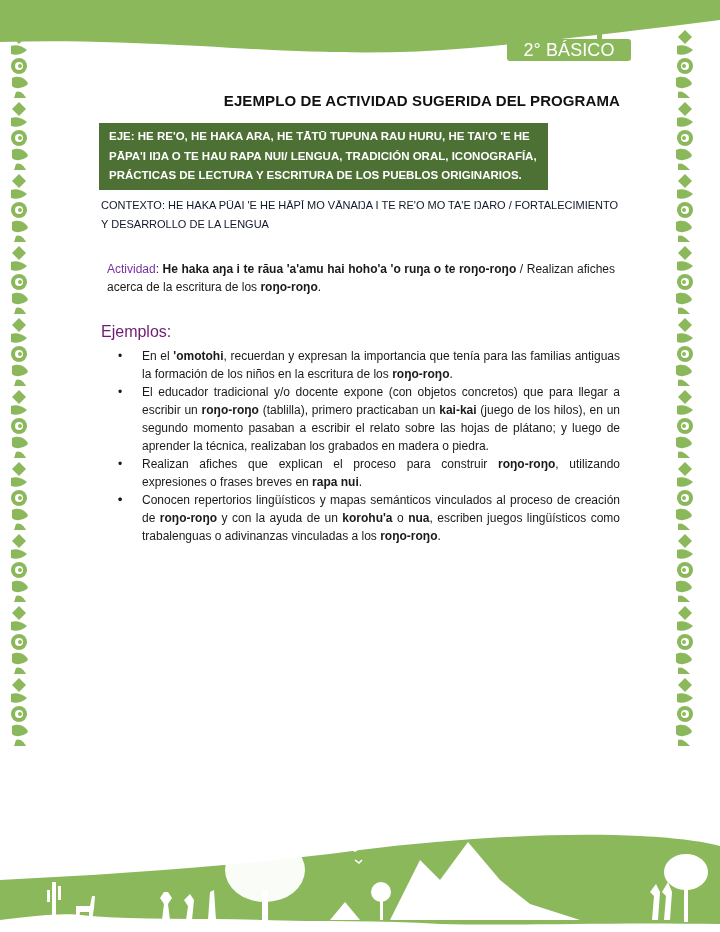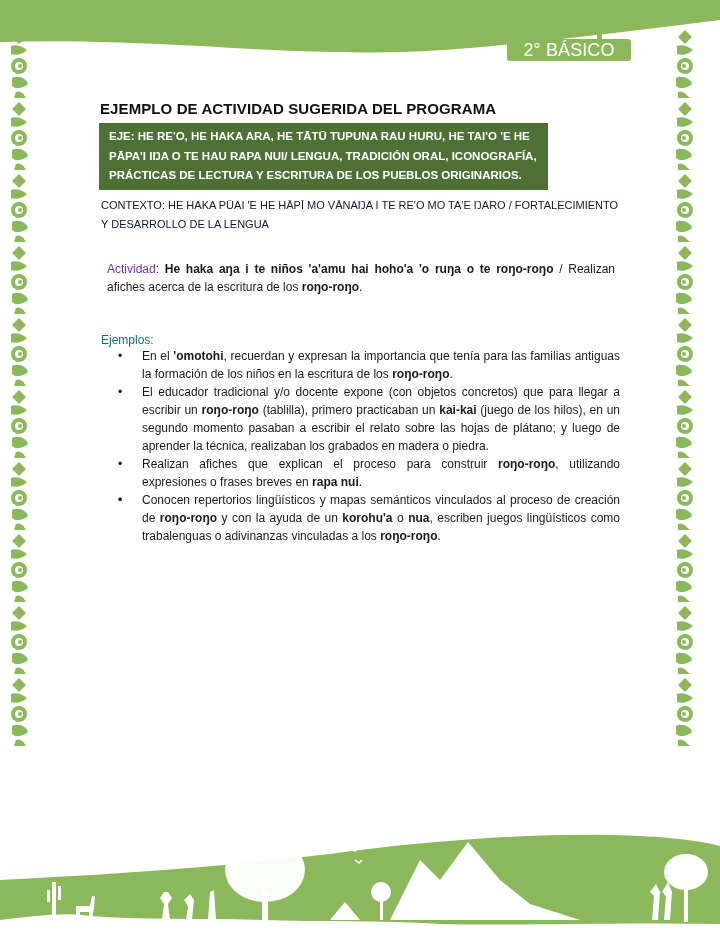--- a/index.html
+++ b/index.html
@@ -14,41 +14,41 @@
   .badge {
     position: absolute; left: 507px; top: 39px; width: 124px; height: 22px;
     background: #8cb85c; border-radius: 3px; color: #fff;
     font-size: 18px; line-height: 22px; text-align: center; z-index: 3;
     letter-spacing: 0.1px;
   }
   .border-col { position: absolute; top: 28px; width: 22px; height: 720px; z-index: 0; }
   .border-left { left: 8px; }
   .border-right { left: 674px; }
   .title {
-    position: absolute; left: 100px; top: 92px; width: 520px; text-align: left;
-    font-size: 15px; font-weight: bold; color: #111; letter-spacing: 0.1px; margin-top: 8px;
+    position: absolute; left: 100px; top: 92px; width: 520px; text-align: right;
+    font-size: 15px; font-weight: bold; color: #111; letter-spacing: 0.1px;
   }
   .eje-box {
     position: absolute; left: 99px; top: 123px; width: 449px; height: 67px;
     background: #4d7135; color: #fff; box-sizing: border-box;
     padding: 4px 10px 0 10px;
     font-size: 11.5px; font-weight: bold; line-height: 19.5px;
   }
   .contexto {
     position: absolute; left: 101px; top: 196px; width: 520px;
     color: #0f172a; font-size: 11px; line-height: 19px; font-weight: normal;
   }
   .actividad {
     position: absolute; left: 107px; top: 260px; width: 508px;
     font-size: 12px; line-height: 18px; text-align: justify; color: #1a1a1a;
   }
   .actividad .lab { color: #7a2fa3; }
   .actividad b { font-weight: bold; }
   .ejemplos-label {
-    position: absolute; left: 101px; top: 333px; font-size: 12px; color: #0f766e;
+    position: absolute; left: 101px; top: 323px; font-size: 16px; color: #701a75;
   }
   .ejemplos-list {
     position: absolute; left: 116px; top: 347px; width: 504px; margin: 0; padding: 0;
     list-style: none;
   }
   .ejemplos-list li {
     position: relative; padding-left: 26px; font-size: 12px; line-height: 18px;
     text-align: justify; margin-bottom: 0px; color: #1a1a1a;
   }
   .ejemplos-list li .bullet {
@@ -101,21 +101,21 @@
 
 <div class="title">EJEMPLO DE ACTIVIDAD SUGERIDA DEL PROGRAMA</div>
 
 <div class="eje-box">
   <span>EJE: HE RE'O, HE HAKA ARA, HE TĀTŪ TUPUNA RAU HURU, HE TAI'O 'E HE PĀPA'I IŊA O TE HAU RAPA NUI/ LENGUA, TRADICIÓN ORAL, ICONOGRAFÍA, PRÁCTICAS DE LECTURA Y ESCRITURA DE LOS PUEBLOS ORIGINARIOS.</span>
 </div>
 
 <div class="contexto">CONTEXTO: HE HAKA PŪAI 'E HE HĀPĪ MO VĀNAŊA I TE RE'O MO TA'E ŊARO / FORTALECIMIENTO Y DESARROLLO DE LA LENGUA</div>
 
 <div class="actividad">
-  <span class="lab">Actividad</span><span>: </span><b>He haka aŋa i te niños 'a'amu hai hoho'a 'o ruŋa o te roŋo-roŋo</b><span> / </span><span>Realizan afiches acerca de la escritura de los </span><b>roŋo-roŋo</b><span>.</span>
+  <span class="lab">Actividad</span><span>: </span><b>He haka aŋa i te rāua 'a'amu hai hoho'a 'o ruŋa o te roŋo-roŋo</b><span> / </span><span>Realizan afiches acerca de la escritura de los </span><b>roŋo-roŋo</b><span>.</span>
 </div>
 
 <div class="ejemplos-label">Ejemplos:</div>
 
 <ul class="ejemplos-list">
     <li><span class="bullet">•</span><span>En el </span><b>'omotohi</b><span>, recuerdan y expresan la importancia que tenía para las familias antiguas la formación de los niños en la escritura de los </span><b>roŋo-roŋo</b><span>.</span></li>
     <li><span class="bullet">•</span><span>El educador tradicional y/o docente expone (con objetos concretos) que para llegar a escribir un </span><b>roŋo-roŋo</b><span> (tablilla), primero practicaban un </span><b>kai-kai</b><span> (juego de los hilos), en un segundo momento pasaban a escribir el relato sobre las hojas de plátano; y luego de aprender la técnica, realizaban los grabados en madera o piedra.</span></li>
     <li><span class="bullet">•</span><span>Realizan afiches que explican el proceso para construir </span><b>roŋo-roŋo</b><span>, utilizando expresiones o frases breves en </span><b>rapa nui</b><span>.</span></li>
     <li><span class="bullet">•</span></li>
     <li><span class="bullet">•</span><span>Conocen repertorios lingüísticos y mapas semánticos vinculados al proceso de creación de </span><b>roŋo-roŋo</b><span> y con la ayuda de un </span><b>korohu'a</b><span> o </span><b>nua</b><span>, escriben juegos lingüísticos como trabalenguas o adivinanzas vinculadas a los </span><b>roŋo-roŋo</b><span>.</span></li>

